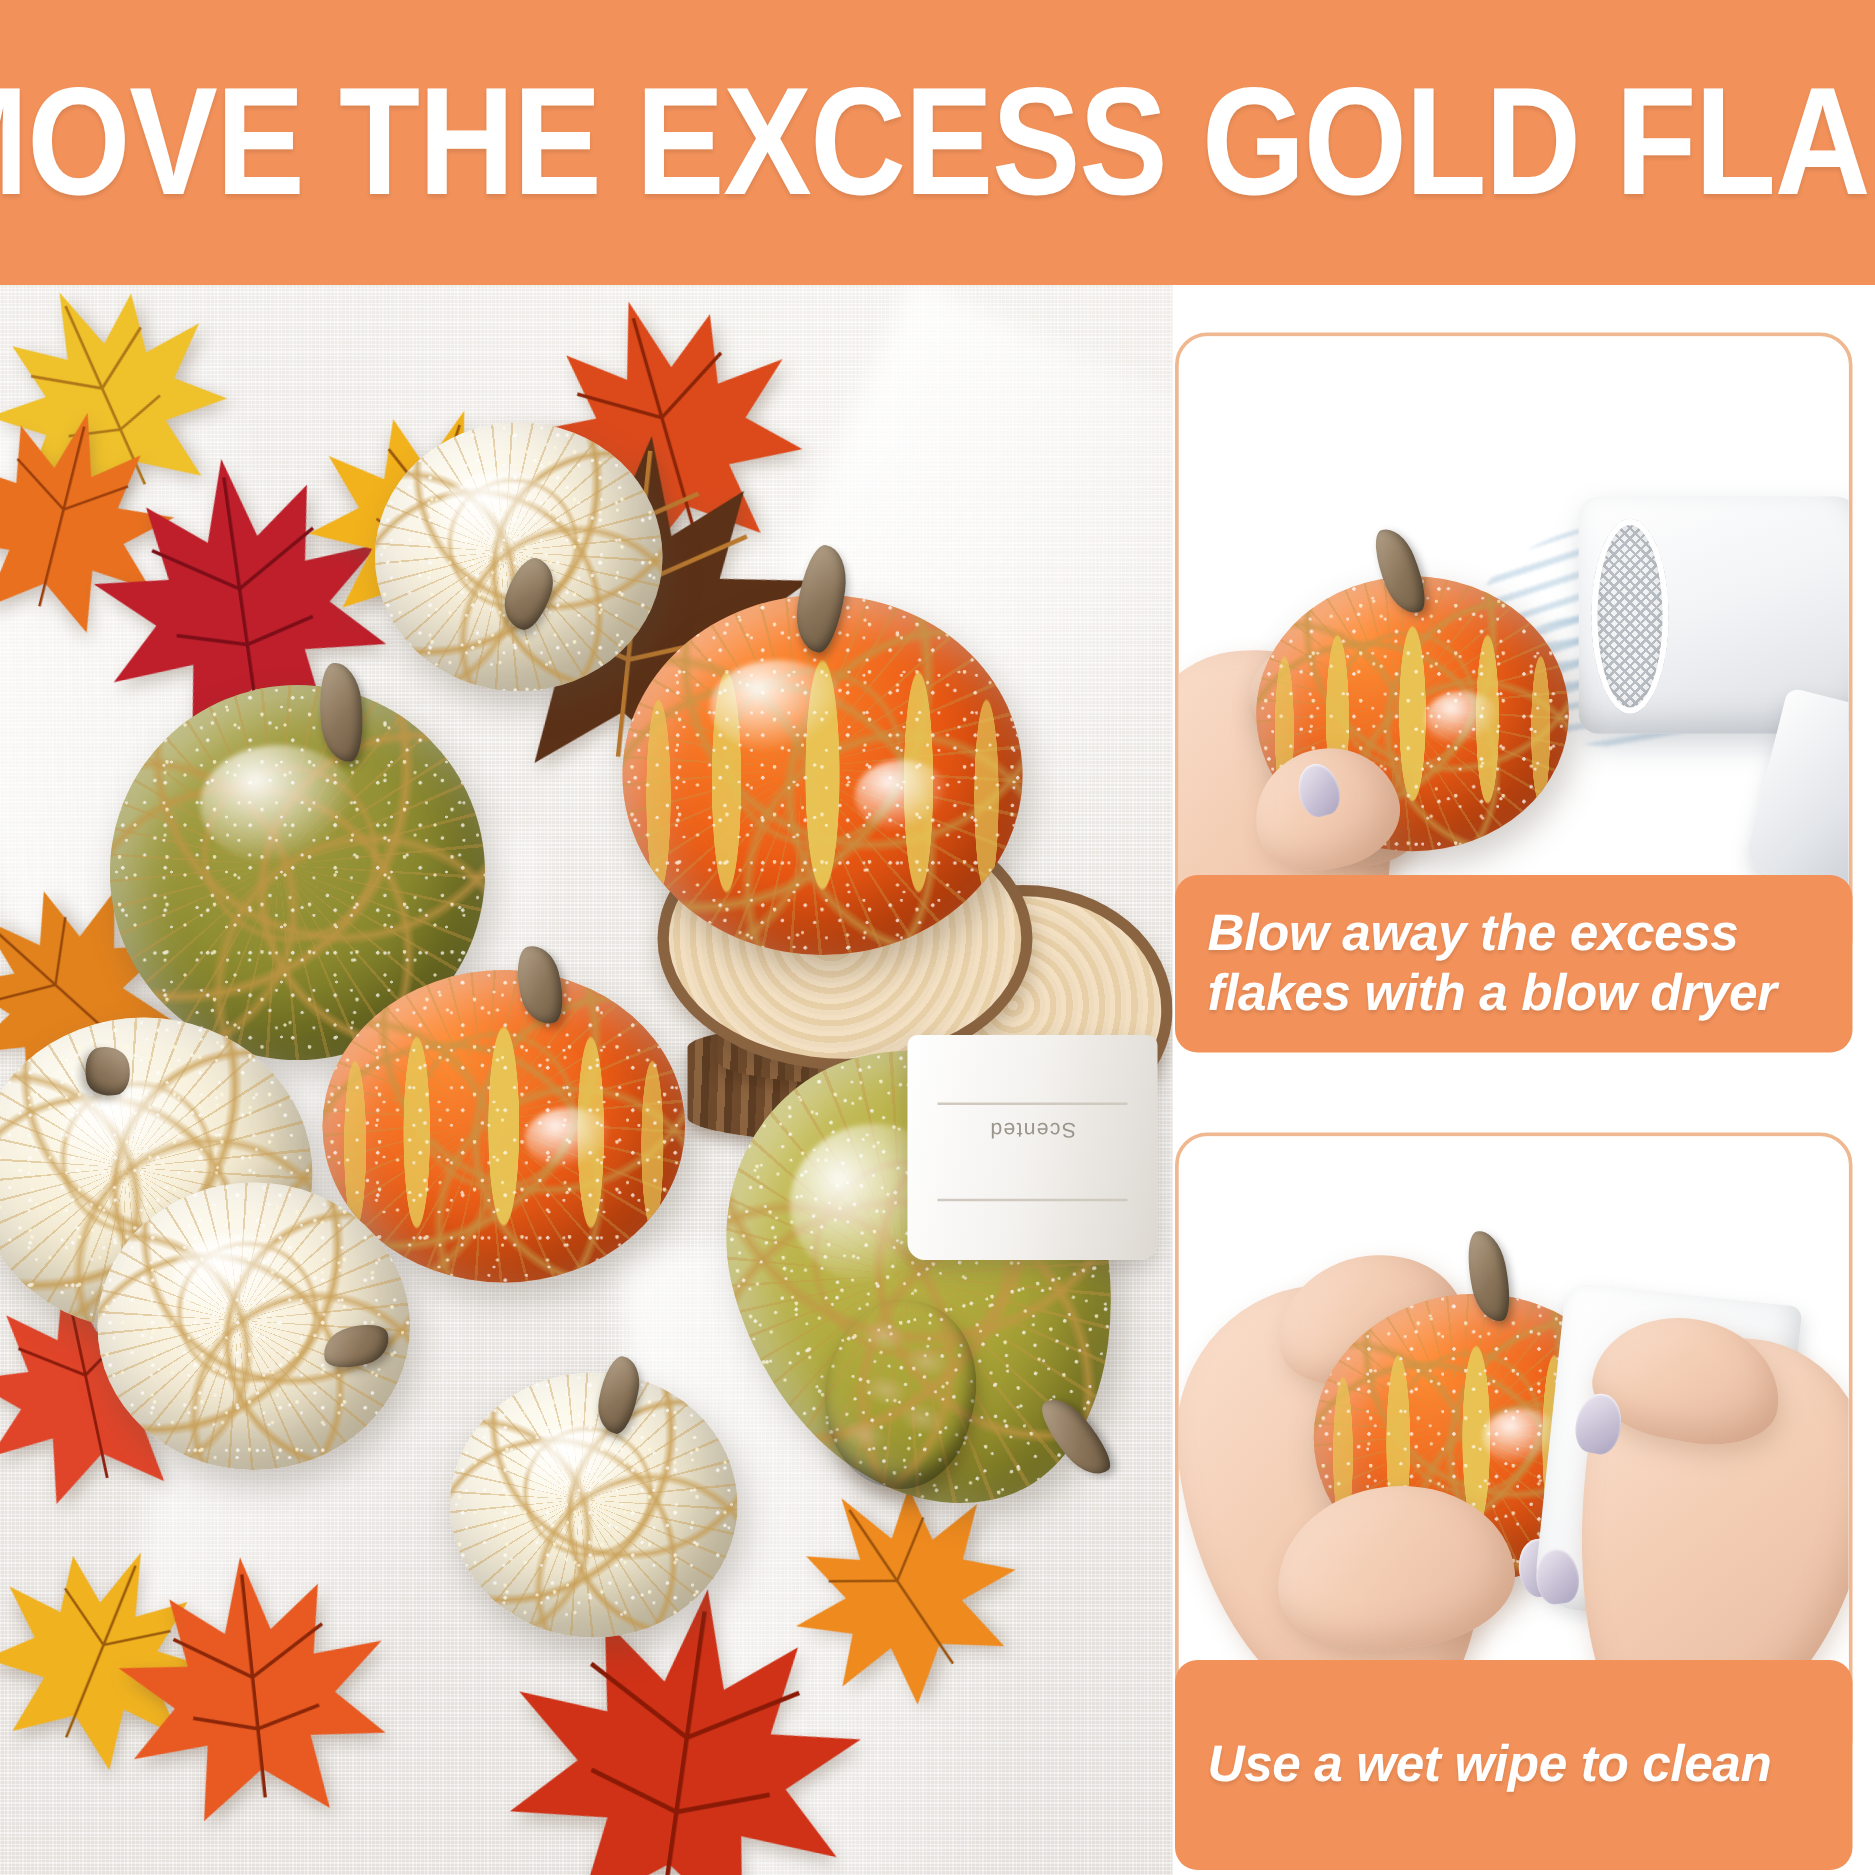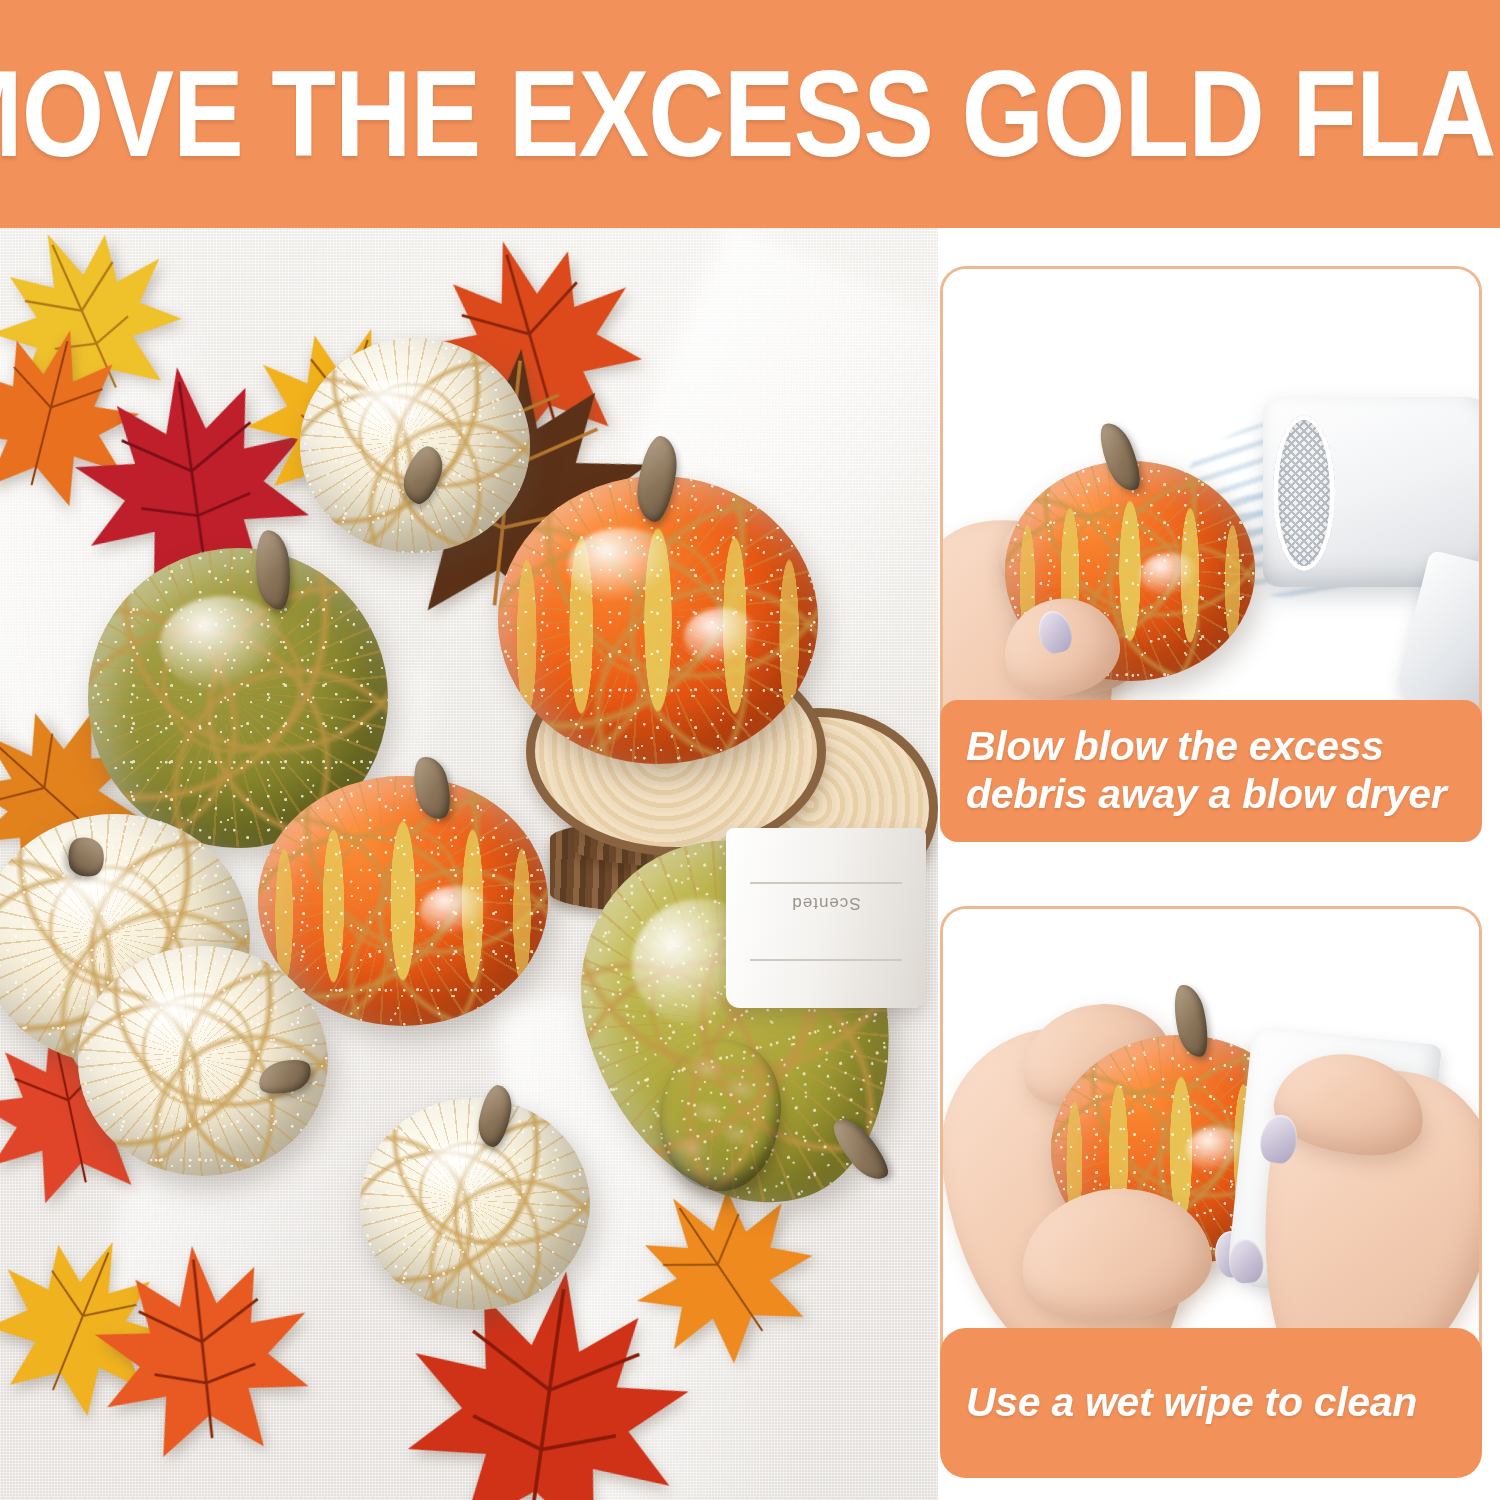--- a/index.html
+++ b/index.html
@@ -208,21 +208,21 @@
 
   
   .caption{
     position:absolute; background:#F2915A; border-radius:18px;
     color:#fff; font-style:italic; font-weight:700;
     font-size:41px; line-height:1.16; letter-spacing:-.3px;
     display:flex; flex-direction:column; justify-content:center;
     padding:16px 26px; text-shadow:0 2px 3px rgba(0,0,0,.10);
   }
   .cap-top{ left:940px; top:700px; width:542px; height:142px; align-items:flex-start; }
-  .cap-bot{ left:940px; top:1328px; width:542px; height:150px; align-items:flex-start; text-align:center;border-radius:26px; }
+  .cap-bot{ left:940px; top:1328px; width:542px; height:168px; align-items:flex-start; text-align:center; }
   .cap-bot .l1{ align-self:flex-start; }
   .cap-bot .l2{ align-self:center; }
 </style>
 </head>
 <body>
 
 <div class="page">
 
   <div class="header">
     <div class="header-title">REMOVE THE EXCESS GOLD FLAKES</div>
@@ -429,22 +429,22 @@
         <div class="spec" style="left:54%; top:42%; width:24%; height:20%;"></div>
         <div class="stem" style="left:40%; top:-18%; width:30px; height:72px; transform:rotate(-22deg);"></div>
       </div>
 
       <div class="hand" style="left:60px; top:330px; width:116px; height:96px; border-radius:50% 50% 46% 46%/58% 58% 42% 42%; transform:rotate(-14deg);"></div>
       <div class="nail" style="left:96px; top:342px; width:32px; height:42px; transform:rotate(-14deg);"></div>
     </div>
   </div>
 
   <div class="caption cap-top">
-    <span>Blow blow the excess</span>
-    <span>debris away a blow dryer</span>
+    <span>Blow away the excess</span>
+    <span>flakes with a blow dryer</span>
   </div>
 
   <div class="panel panel-bot">
     <div class="photo">
 
       <div class="hand" style="left:4px; top:118px; width:250px; height:360px; border-radius:48% 52% 38% 62%/34% 28% 72% 66%; transform:rotate(-6deg);"></div>
       <div class="hand" style="left:78px; top:96px; width:150px; height:100px; border-radius:50% 50% 44% 44%/62% 62% 38% 38%; transform:rotate(-12deg);"></div>
 
       <div class="pk" style="left:108px; top:126px; width:260px; height:230px;">
         <div class="body" style="background:radial-gradient(circle at 34% 26%,#ff8c33,#ea5a15 50%,#c33c0a);"></div>

